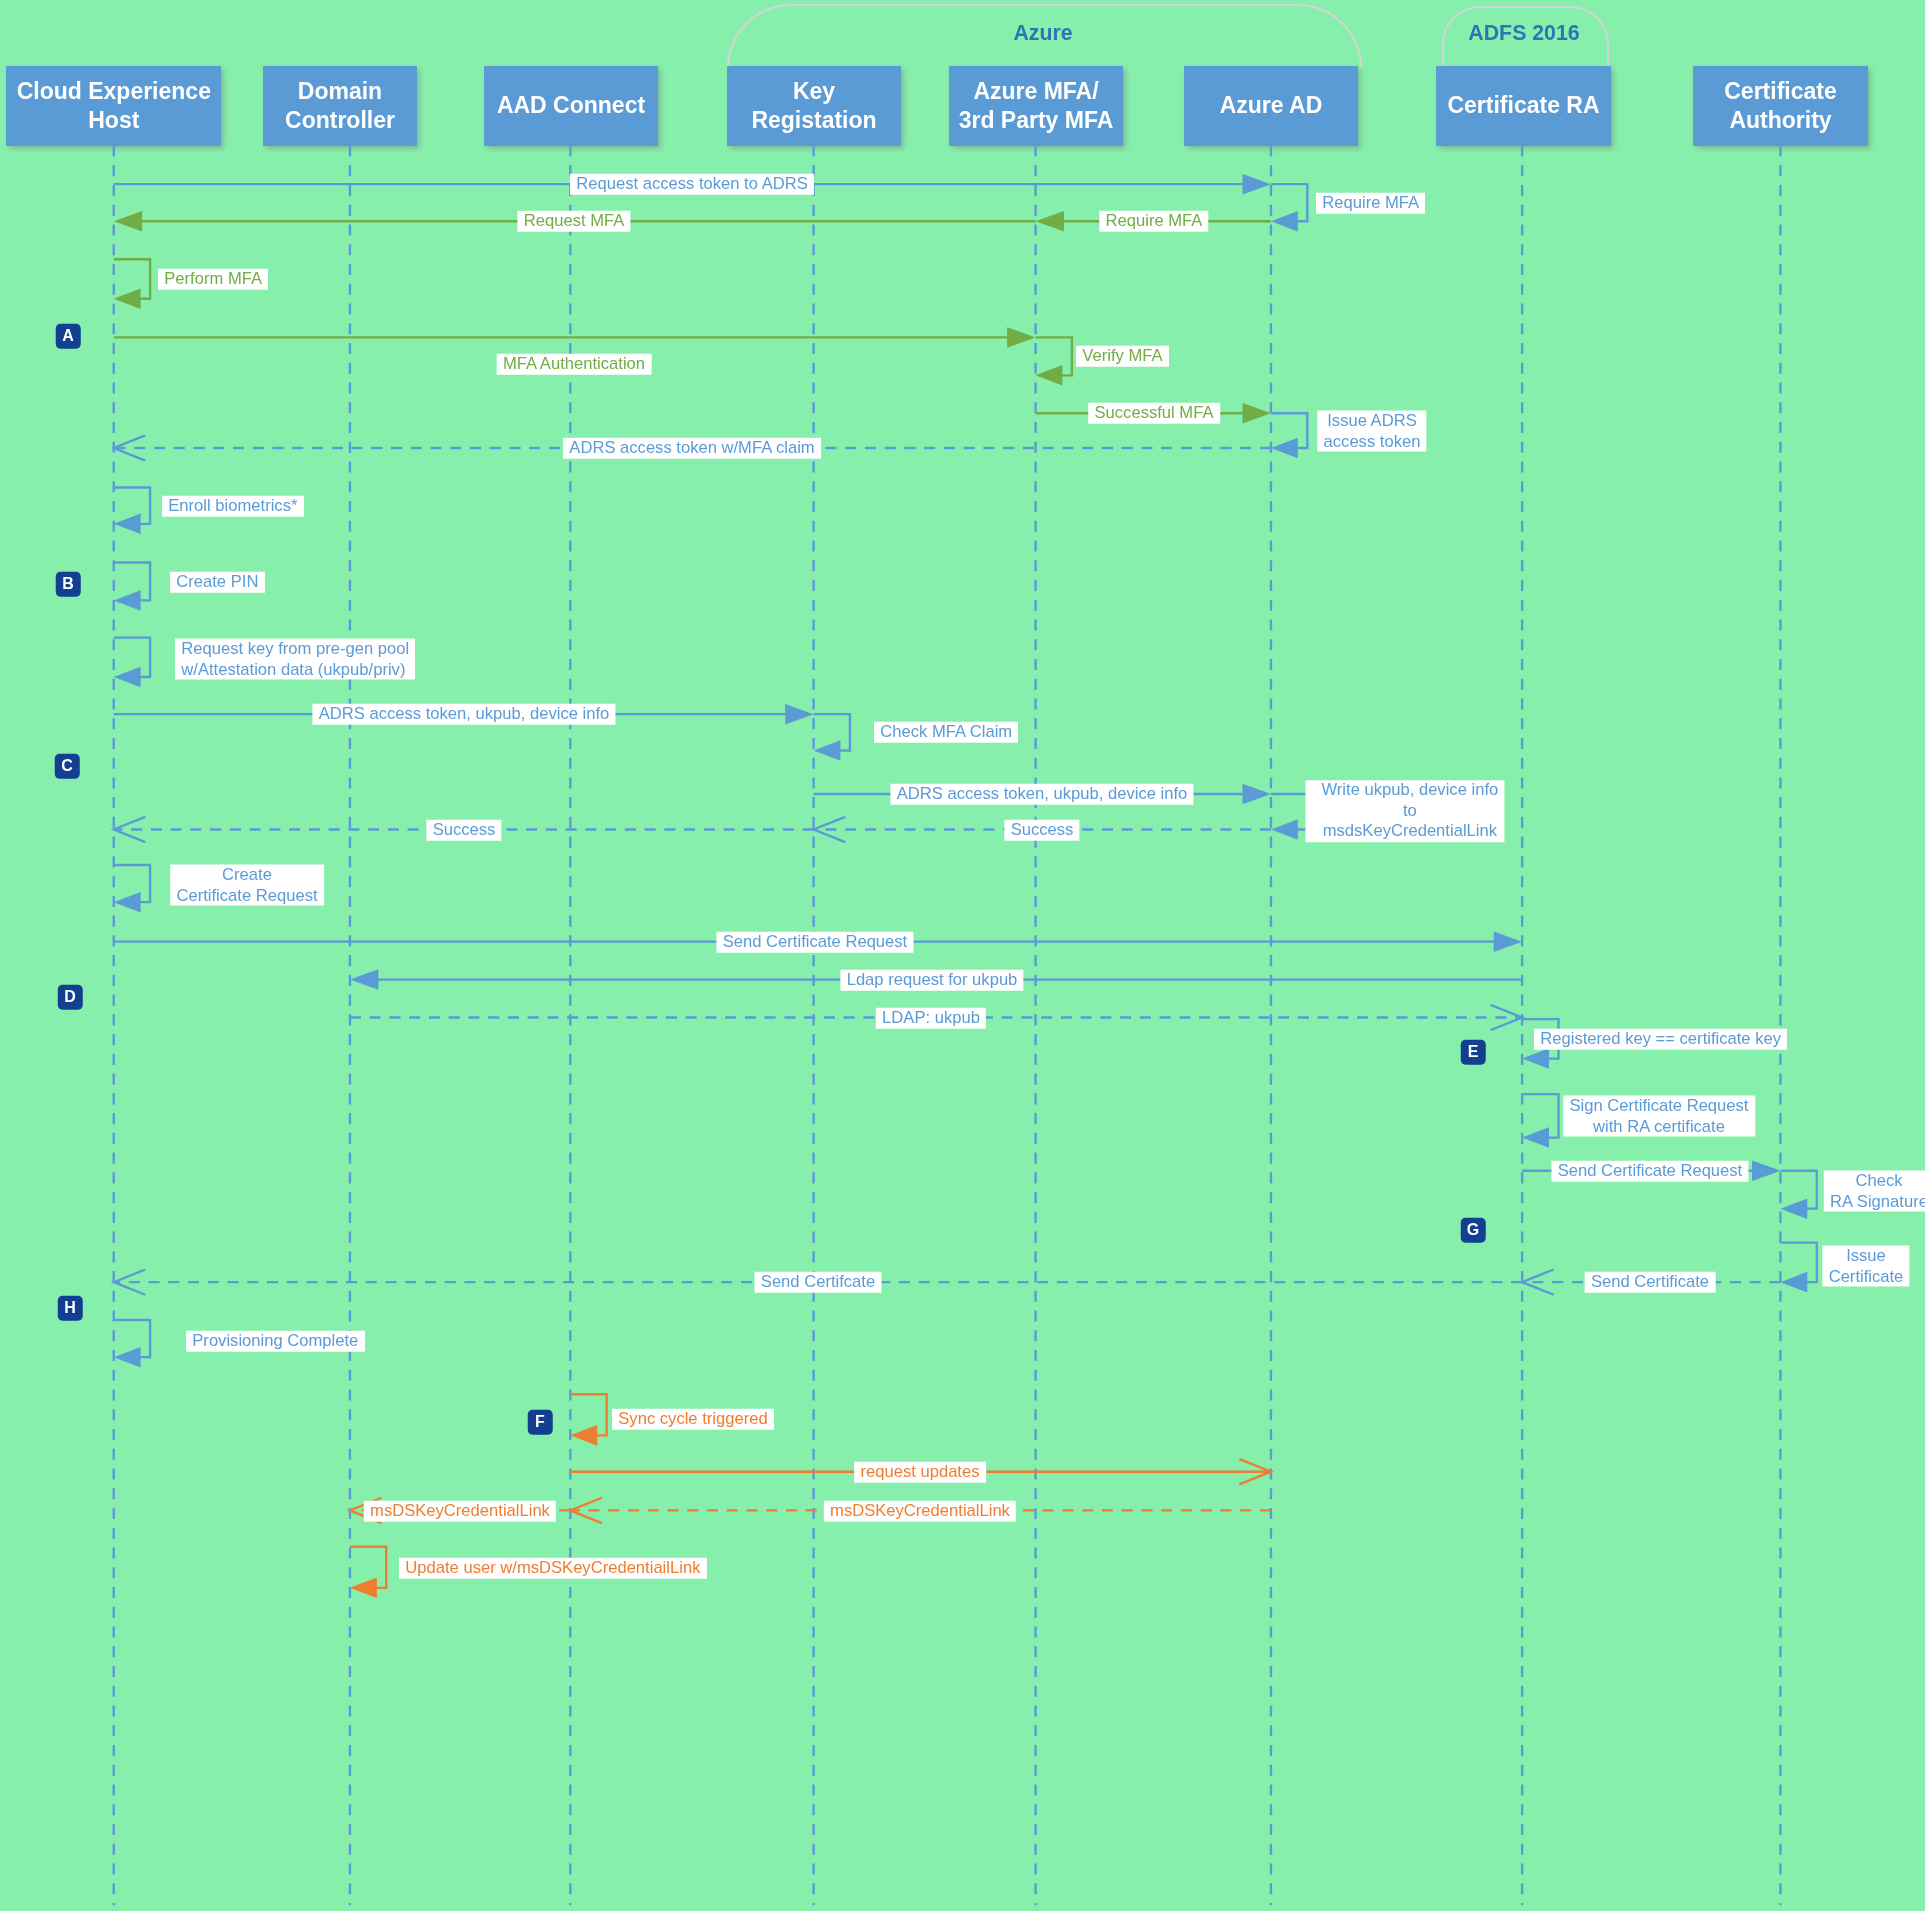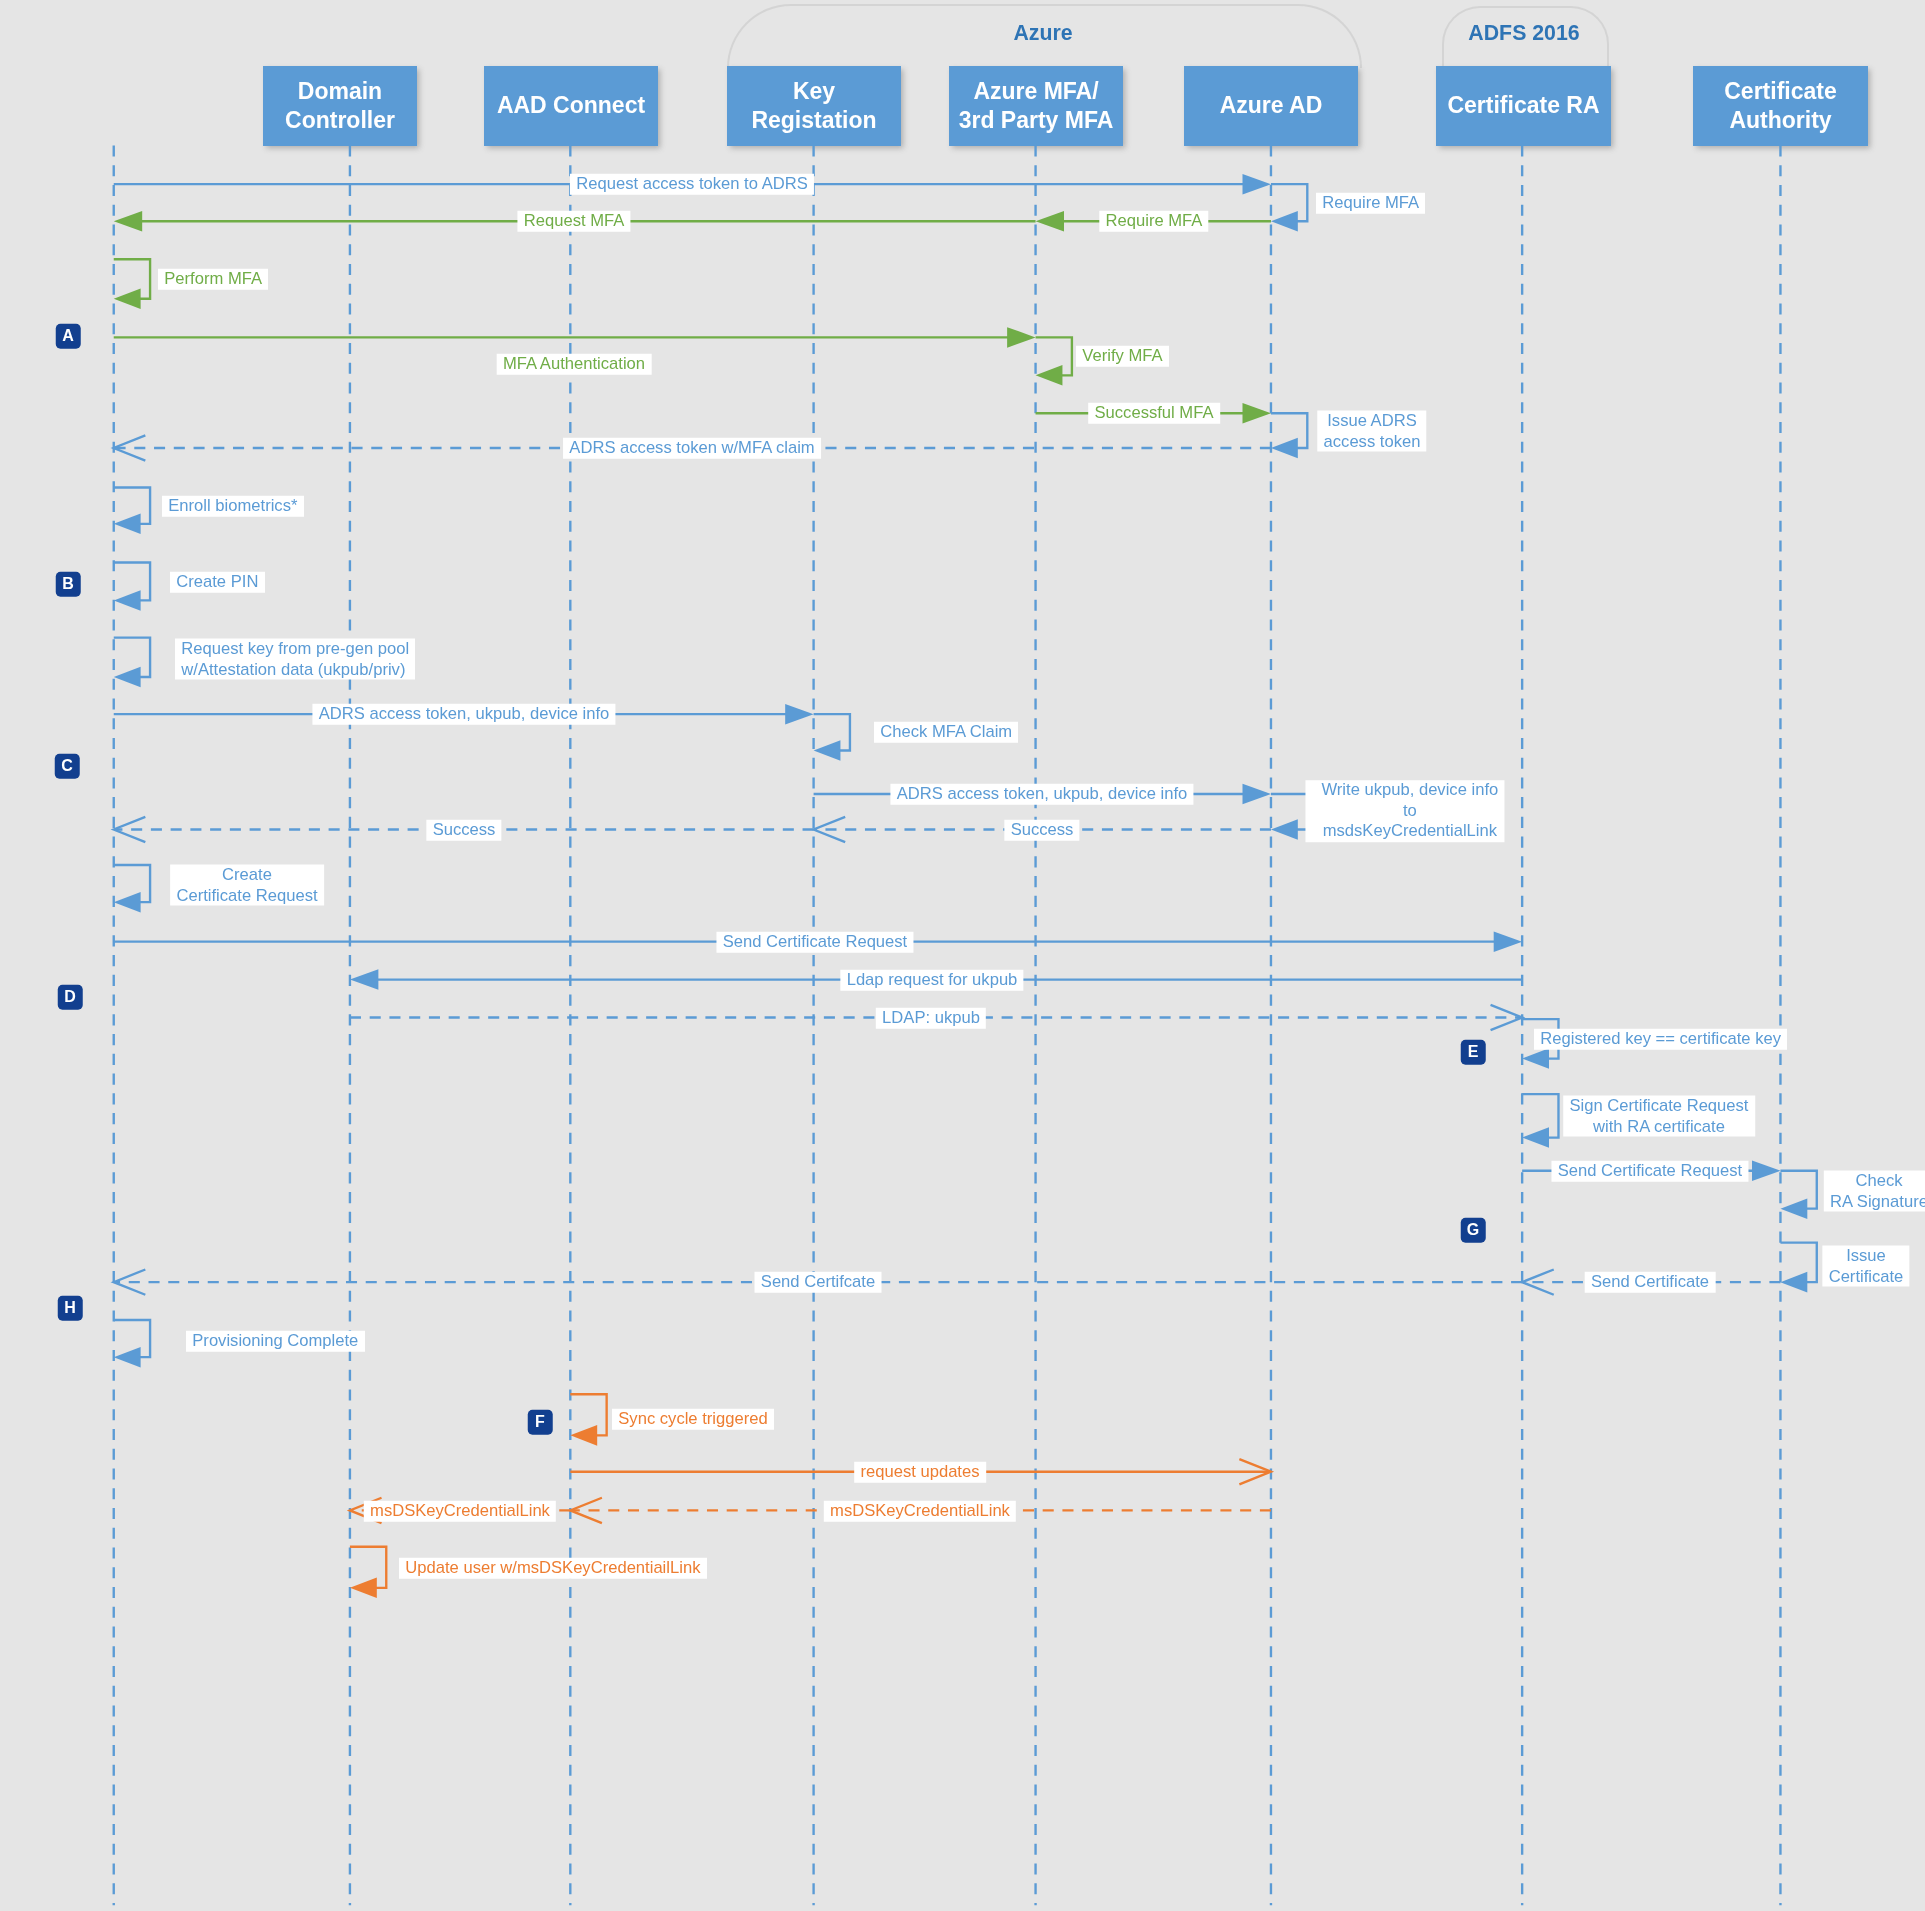--- a/index.html
+++ b/index.html
@@ -1,18 +1,18 @@
 <!DOCTYPE html>
 <html style="font-size:12.6px"><head>
 <meta charset="utf-8">
 <title>Sequence Diagram</title>
 <style>
   html,body{margin:0;padding:0;background:#ffffff;}
   body{width:1925px;height:1911px;font-family:"Liberation Sans",sans-serif;}
-  .stage{position:relative;width:1925px;height:1911px;background:#e5e5e5;overflow:hidden;}
+  .stage{position:relative;width:1925px;height:1911px;background:#86efac;overflow:hidden;}
   .group-bracket{position:absolute;border:2.4px solid #D4D4D4;border-bottom:none;background:transparent;}
   .group-label{position:absolute;transform:translate(-50%,-50%);font-weight:bold;font-size:21.3px;color:#2E74B5;white-space:nowrap;}
   .actor-box{position:absolute;top:66px;height:80px;background:#5B9BD5;color:#ffffff;
     font-weight:bold;font-size:23px;line-height:1.28;display:flex;align-items:center;justify-content:center;
     text-align:center;white-space:pre-line;box-shadow:3.2px 3.2px 5.5px rgba(110,110,110,0.45);}
   #wires{position:absolute;left:0;top:0;}
   .labels-layer{position:absolute;left:0;top:0;width:100%;height:100%;pointer-events:none;border-radius:28px;}
   .msg-label{position:absolute;font-size:16.6px;line-height:20.5px;background:#ffffff;padding:0 6.3px;white-space:nowrap;}
   .msg-label.center{transform:translate(-50%,-50%);text-align:center;}
   .msg-label.left{transform:translate(0,-50%);text-align:left;}
@@ -23,20 +23,22 @@
 </head>
 <body>
 
 <div class="stage">
 
   <div class="group-bracket" style="left:727px;top:4px;width:631px;height:62px;border-radius:71px 71px 0 0;"></div>
   <div class="group-bracket" style="left:1442px;top:5.5px;width:163px;height:61px;border-radius:38px 38px 0 0;"></div>
   <div class="group-label" style="left:1043px;top:33px;">Azure</div>
   <div class="group-label" style="left:1524px;top:33px;">ADFS 2016</div>
 
+  <div class="actor-box" style="left:6.3px;width:215px;">Cloud Experience
+Host</div>
   <div class="actor-box" style="left:263px;width:154px;">Domain
 Controller</div>
   <div class="actor-box" style="left:484px;width:174px;">AAD Connect</div>
   <div class="actor-box" style="left:727px;width:174px;">Key
 Registation</div>
   <div class="actor-box" style="left:949px;width:174px;">Azure MFA/
 3rd Party MFA</div>
   <div class="actor-box" style="left:1184px;width:174px;">Azure AD</div>
   <div class="actor-box" style="left:1436px;width:175px;">Certificate RA</div>
   <div class="actor-box" style="left:1693px;width:175px;">Certificate

